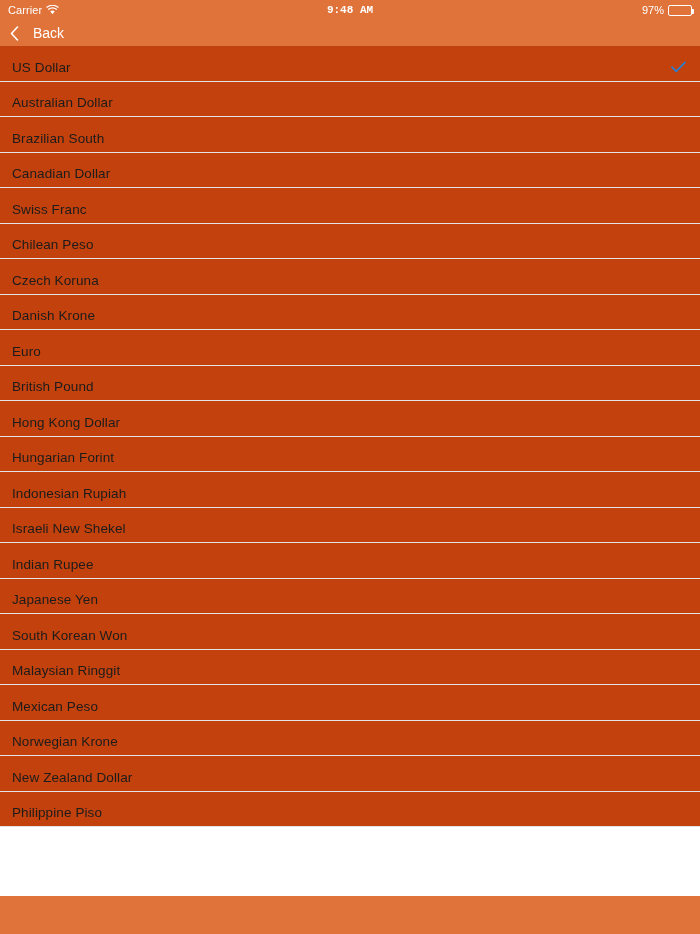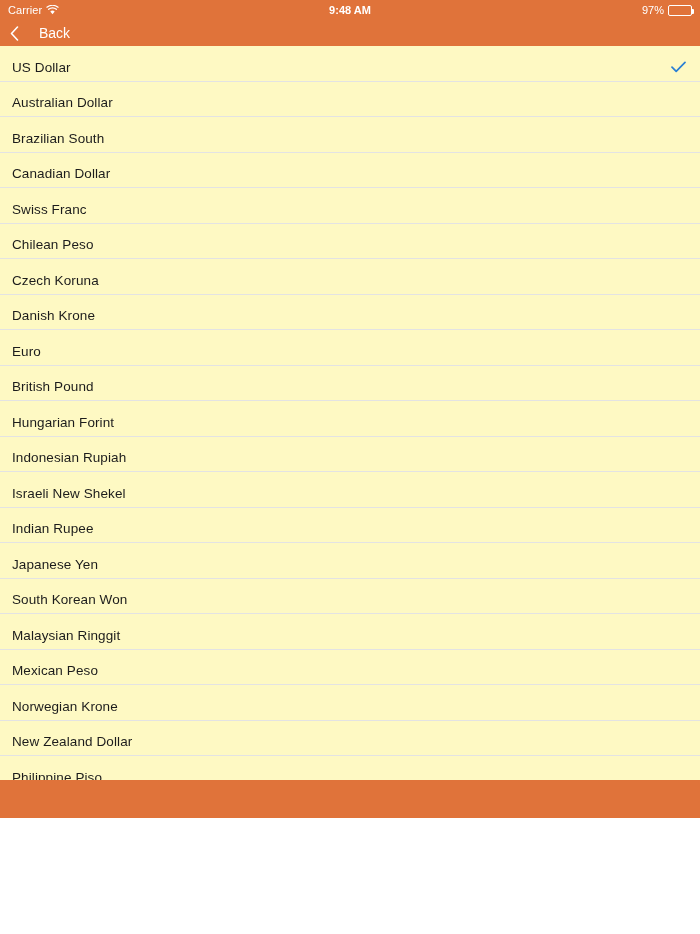--- a/index.html
+++ b/index.html
@@ -9,21 +9,21 @@
   body {
     width: 700px;
     height: 934px;
     font-family: "Liberation Sans", sans-serif;
     background: #ffffff;
     overflow: hidden;
   }
   .screen {
     position: relative;
     width: 700px;
-    height: 818px;
+    height: 934px;
     display: flex;
     flex-direction: column;
     background: #ffffff;
   }
   
   .status-bar {
     height: 20px;
     background: #e0733a;
     color: #ffffff;
     font-size: 11px;
@@ -44,20 +44,21 @@
   }
   .wifi-icon svg { display: block; }
   .status-center {
     position: absolute;
     left: 0;
     right: 0;
     text-align: center;
     font-size: 11px;
     font-weight: bold;
     pointer-events: none;
+    font-family: Liberation Mono, monospace;
   }
   .status-right {
     margin-left: auto;
     display: flex;
     align-items: center;
     gap: 4px;
     font-size: 11px;
     z-index: 1;
   }
   .battery {
@@ -89,21 +90,21 @@
     height: 26px;
     background: #e0733a;
     display: flex;
     align-items: center;
     padding: 0 10px;
     flex: 0 0 auto;
   }
   .back-button {
     display: flex;
     align-items: center;
-    gap: 20px;
+    gap: 14px;
     color: #ffffff;
     font-size: 14px;
     cursor: pointer;
     background: none;
     border: none;
     padding: 0;
     font-family: "Liberation Sans", sans-serif;
     justify-content: center;
   }
   .chevron-left svg { display: block; }
@@ -116,21 +117,21 @@
   .list-item {
     height: 35.5px;
     box-sizing: border-box;
     border-bottom: 1px solid #e3e3e3;
     display: flex;
     align-items: center;
     padding: 8px 14px 0 12px;
     font-size: 13.5px;
     color: #1c1c1c;
     cursor: pointer;
-    background: #fef9c3;
+    background: #c2410c;
   }
   .list-item-label {
     flex: 1 1 auto;
     letter-spacing: 0.1px;
   }
   .checkmark {
     flex: 0 0 auto;
     display: none;
   }
   .list-item.selected .checkmark {
@@ -210,20 +211,23 @@
       <div class="list-item">
         <span class="list-item-label">Danish Krone</span>
       </div>
       <div class="list-item">
         <span class="list-item-label">Euro</span>
       </div>
       <div class="list-item">
         <span class="list-item-label">British Pound</span>
       </div>
       <div class="list-item">
+        <span class="list-item-label">Hong Kong Dollar</span>
+      </div>
+      <div class="list-item">
         <span class="list-item-label">Hungarian Forint</span>
       </div>
       <div class="list-item">
         <span class="list-item-label">Indonesian Rupiah</span>
       </div>
       <div class="list-item">
         <span class="list-item-label">Israeli New Shekel</span>
       </div>
       <div class="list-item">
         <span class="list-item-label">Indian Rupee</span>

